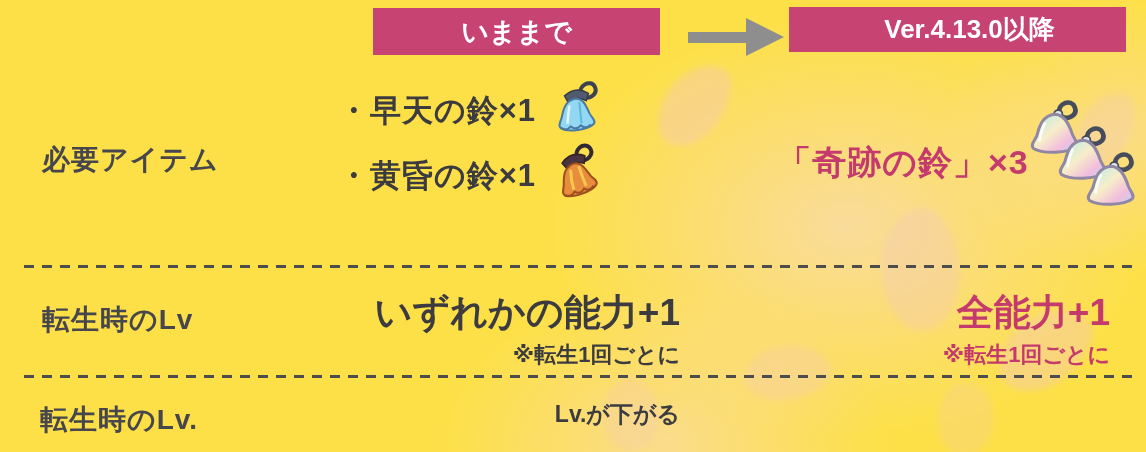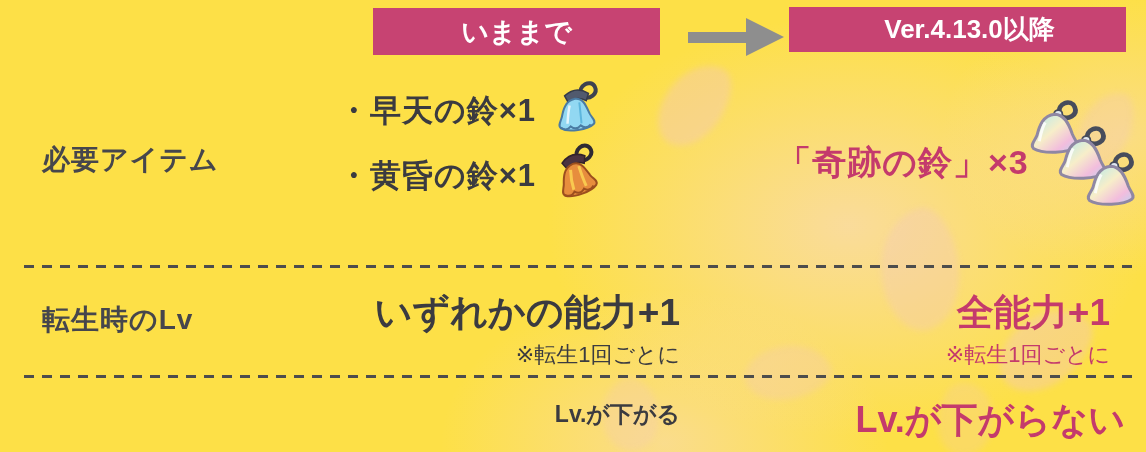--- a/index.html
+++ b/index.html
@@ -49,21 +49,21 @@
     color:#c43a6c;font-size:34px;font-weight:700;letter-spacing:1px;text-align:center;}
   .miracle-icon{position:absolute;left:1022px;top:96px;}
 
   .divider{position:absolute;left:24px;width:1112px;height:3px;
     background:repeating-linear-gradient(90deg,#4d4d4d 0 10px,transparent 10px 18px);}
   .div-1{top:265px;}
   .div-2{top:375px;}
 
   .cell{position:absolute;text-align:right;}
   .cell .main{display:block;font-weight:700;}
-  .cell .note{display:block;font-weight:400;}
+  .cell .note{display:block;font-weight:700;}
   .before-col{color:#3b3b40;}
   .after-col{color:#c43a6c;}
   .c-r2b{left:350px;top:288px;width:330px;}
   .c-r2b .main{font-size:37px;}
   .c-r2b .note{font-size:22px;margin-top:2px;color:#3b3b40;}
   .c-r2a{left:780px;top:288px;width:330px;}
   .c-r2a .main{font-size:37px;}
   .c-r2a .note{font-size:22px;margin-top:2px;}
   .c-r3b{left:350px;top:399px;width:330px;}
   .c-r3b .main{font-size:23px;}
@@ -154,19 +154,17 @@
     <span class="main">いずれかの能力+1</span>
     <span class="note">※転生1回ごとに</span>
   </div>
   <div class="cell after-col c-r2a">
     <span class="main">全能力+1</span>
     <span class="note">※転生1回ごとに</span>
   </div>
 
   <div class="divider div-2"></div>
 
+  <div class="row-label lbl-3">転生時のLv.</div>
   <div class="cell before-col c-r3b">
     <span class="main">Lv.が下がる</span>
-  </div>
-  <div class="cell after-col c-r3a">
-    <span class="main">Lv.が下がらない</span>
   </div>
 </div>
 
 </body></html>

